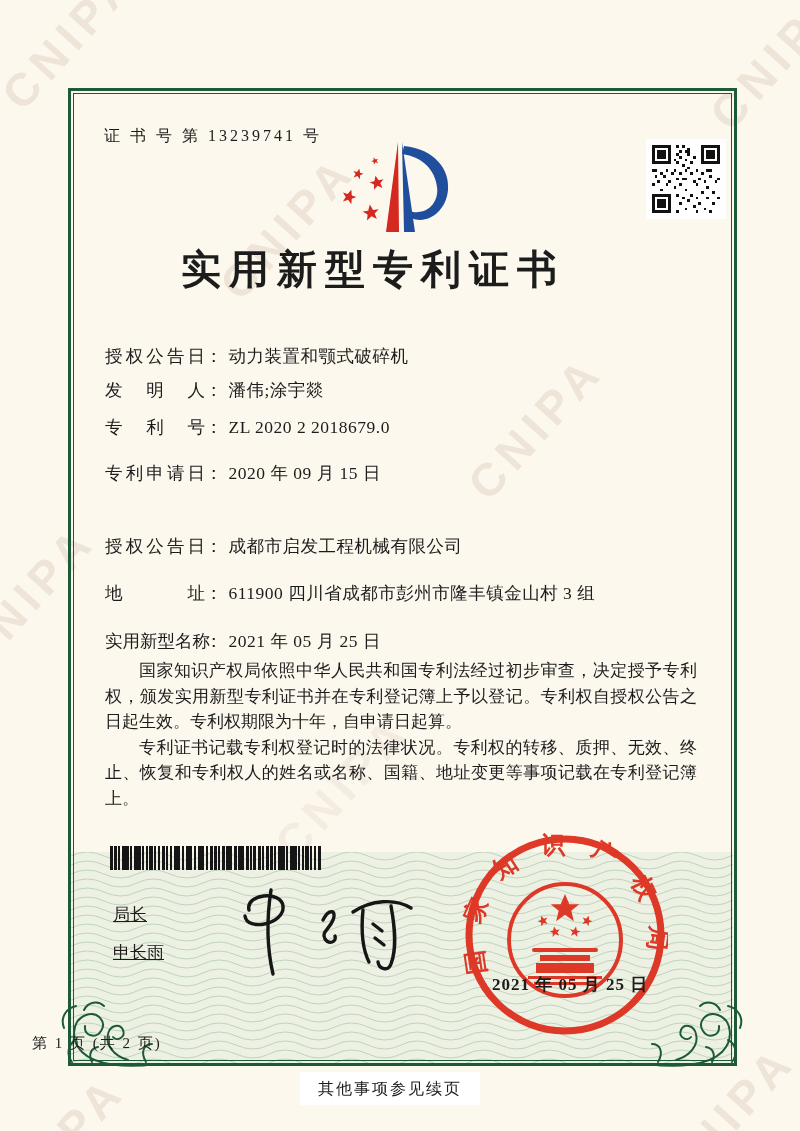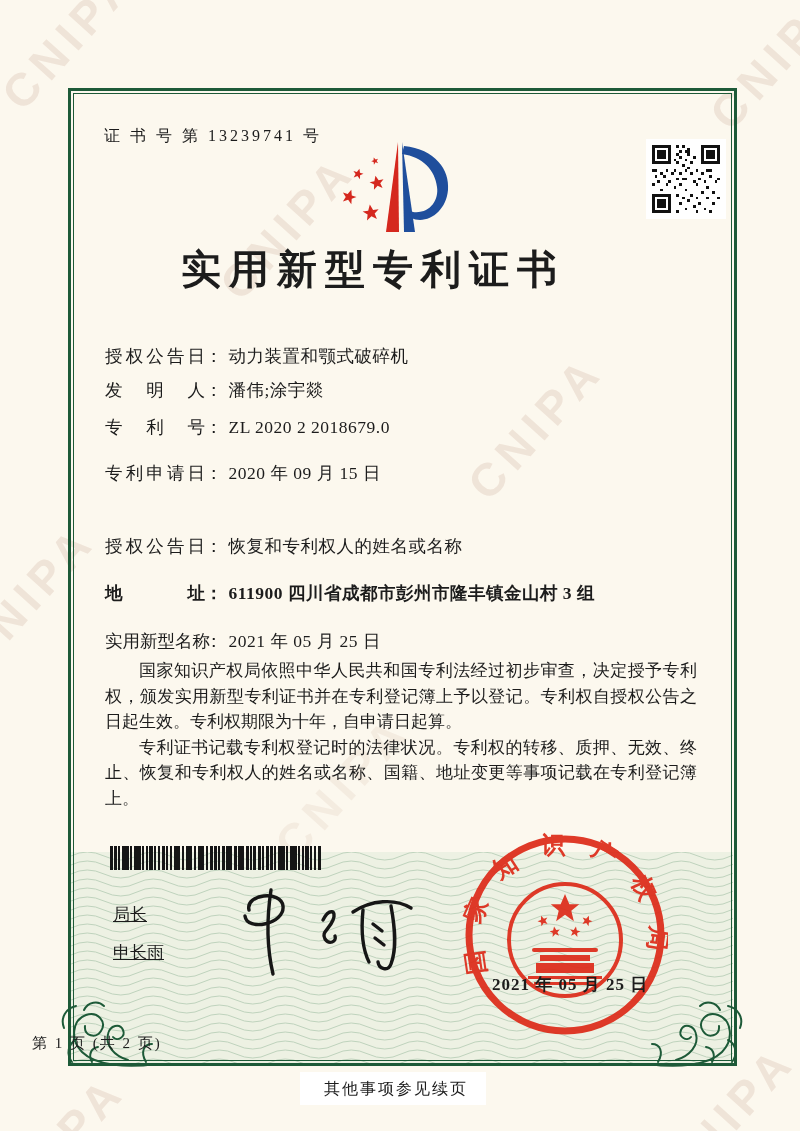--- a/index.html
+++ b/index.html
@@ -42,21 +42,21 @@
   .officer{left:113px;top:903px;font-size:17px;z-index:4;
            font-family:"Liberation Sans","DejaVu Sans",sans-serif;}
   .officer div{margin-bottom:15px;text-decoration:underline;}
   .sig{left:225px;top:882px;z-index:4;}
   .seal{left:462px;top:832px;z-index:5;opacity:.93;}
   .seal-date{left:492px;top:973px;width:160px;font-size:17px;font-weight:bold;
              letter-spacing:1px;z-index:6;white-space:nowrap;}
   .page-info{left:0;top:1034px;width:772px;font-size:15px;
              letter-spacing:2px;z-index:4;padding-left:32px;}
   .cont-note{left:300px;top:1072px;width:180px;height:33px;background:#ffffff;
-             text-align:center;line-height:33px;font-size:16px;letter-spacing:2px;z-index:4;padding-left:6px;}
+             text-align:center;line-height:33px;font-size:16px;letter-spacing:2px;z-index:4;}
 </style>
 </head>
 <body>
 
 <span class="wm" style="left:-18px;top:10px;">CNIPA</span>
 <span class="wm" style="left:690px;top:30px;">CNIPA</span>
 <span class="wm" style="left:200px;top:200px;">CNIPA</span>
 <span class="wm" style="left:448px;top:400px;">CNIPA</span>
 <span class="wm" style="left:-60px;top:570px;">CNIPA</span>
 <span class="wm" style="left:255px;top:760px;opacity:.25;">CNIPA</span>
@@ -162,23 +162,23 @@
 <div class="frow" style="top:378px;">
   <span class="flabel">发明人</span><span class="fcolon">：</span><span class="fval">潘伟;涂宇燚</span>
 </div>
 <div class="frow" style="top:415px;">
   <span class="flabel">专利号</span><span class="fcolon">：</span><span class="fval">ZL 2020 2 2018679.0</span>
 </div>
 <div class="frow" style="top:461px;">
   <span class="flabel">专利申请日</span><span class="fcolon">：</span><span class="fval">2020 年 09 月 15 日</span>
 </div>
 <div class="frow" style="top:534px;">
-  <span class="flabel">授权公告日</span><span class="fcolon">：</span><span class="fval">恢复和专利权人的姓名或名称</span>
-</div>
-<div class="frow" style="top:581px;font-weight:bold;">
+  <span class="flabel">授权公告日</span><span class="fcolon">：</span><span class="fval">成都市启发工程机械有限公司</span>
+</div>
+<div class="frow" style="top:581px;">
   <span class="flabel">地址</span><span class="fcolon">：</span><span class="fval">611900 四川省成都市彭州市隆丰镇金山村 3 组</span>
 </div>
 <div class="frow" style="top:629px;width:592px;">
   <span class="flabel">实用新型名称</span><span class="fcolon">：</span><span class="fval">2021 年 05 月 25 日</span>
 </div>
 
 <div class="abs paras">
   <p>国家知识产权局依照中华人民共和国专利法经过初步审查，决定授予专利权，颁发实用新型专利证书并在专利登记簿上予以登记。专利权自授权公告之日起生效。专利权期限为十年，自申请日起算。</p>
   <p>专利证书记载专利权登记时的法律状况。专利权的转移、质押、无效、终止、恢复和专利权人的姓名或名称、国籍、地址变更等事项记载在专利登记簿上。</p>
 </div>

